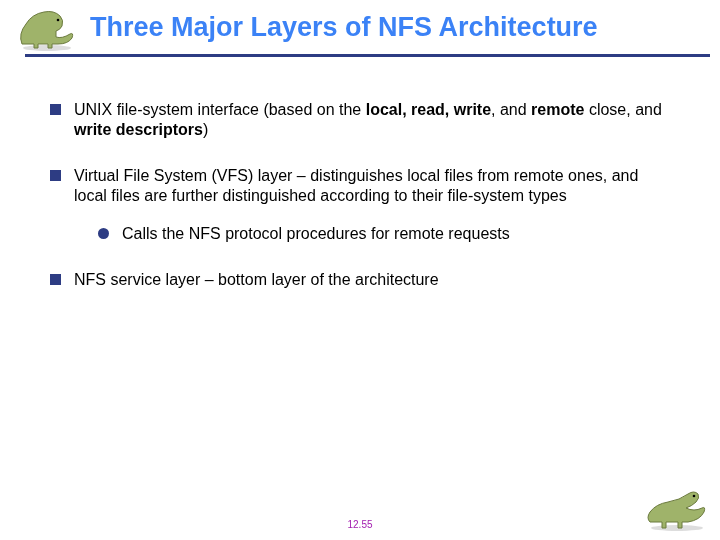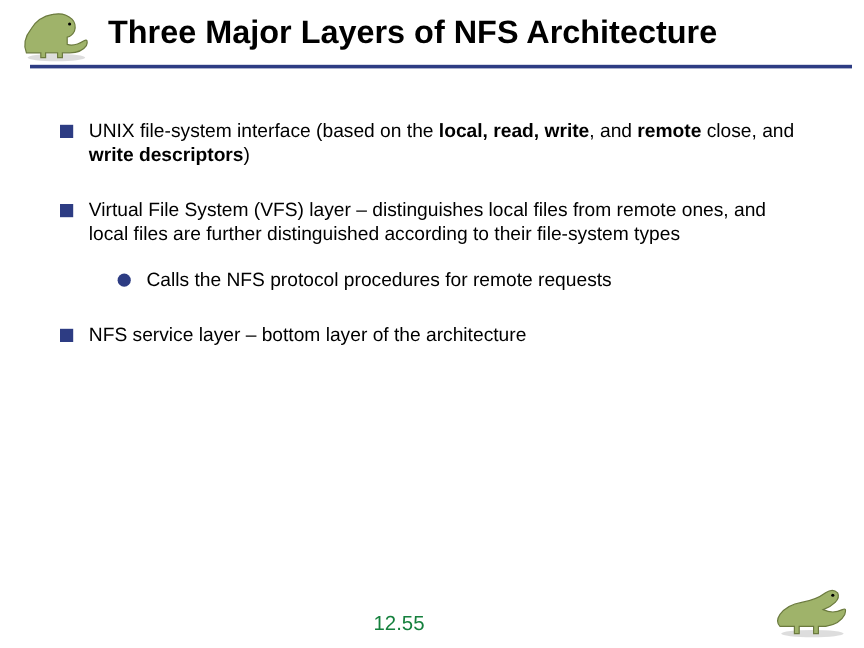--- a/index.html
+++ b/index.html
@@ -22,21 +22,21 @@
   .header {
     position: relative;
     height: 70px;
     padding-left: 90px;
     padding-top: 12px;
     box-sizing: border-box;
   }
   .title {
     font-size: 27px;
     font-weight: bold;
-    color: #000000;
+    color: #3b82f6;
     white-space: nowrap;
   }
   .rule {
     position: absolute;
     left: 25px;
     right: 10px;
     top: 54px;
     height: 3px;
     background: #2d3c83;
   }
@@ -91,24 +91,24 @@
     border-radius: 50%;
   }
   .l1 .text, .l2 .text {
     display: block;
   }
   .bold { font-weight: bold; }
   .pagenum {
     position: absolute;
     bottom: 10px;
     left: 0;
-    width: 665px;
+    width: 720px;
     text-align: center;
-    font-size: 17px;
-    color: #15803d;
+    font-size: 10px;
+    color: #a21caf;
   }
   .dino-shape {
     fill: #9fb36a;
     stroke: #6b7a3e;
     stroke-width: 1;
   }
   .dino-shadow {
     fill: rgba(120,120,120,0.25);
   }
 </style>

